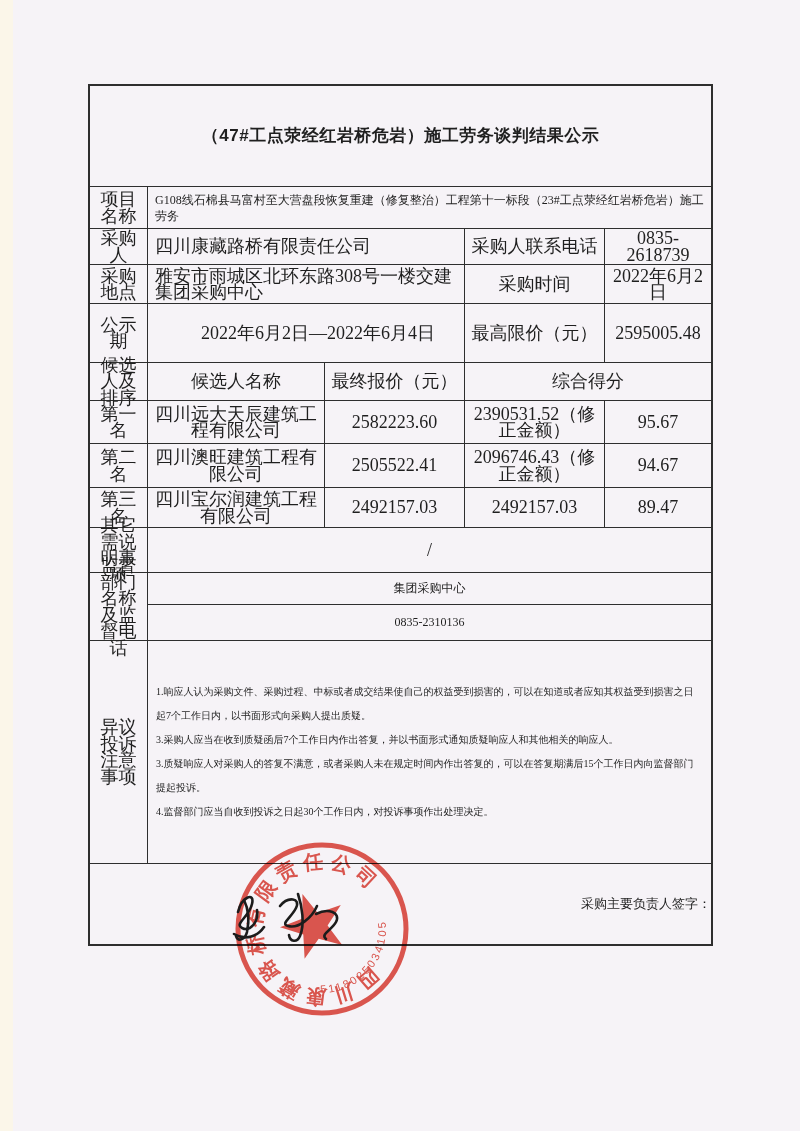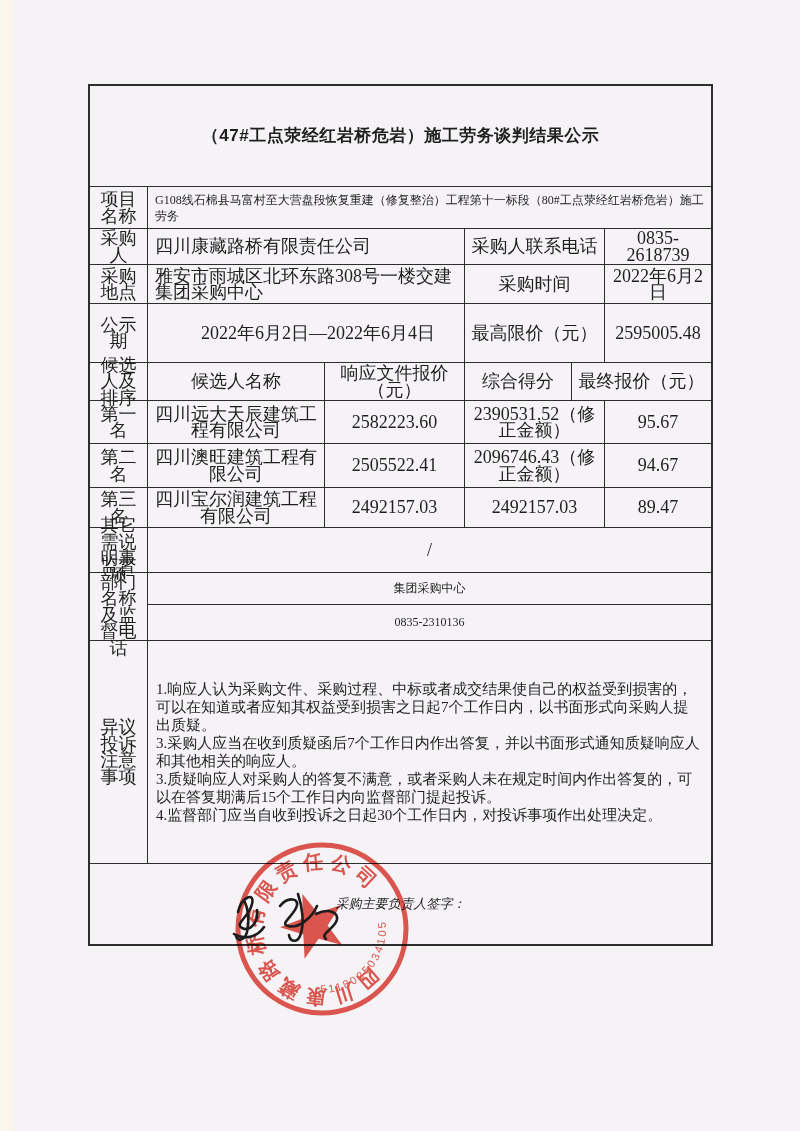--- a/index.html
+++ b/index.html
@@ -33,46 +33,46 @@
     height:100px;flex-direction:column;justify-content:center;align-items:center;
     font-family:"Liberation Sans", sans-serif;font-weight:700;font-size:17px;
     line-height:26px;text-align:center;letter-spacing:0.5px;
   }
   .sup-col{flex:1;display:flex;flex-direction:column;border-left:1.5px solid #2e2e2e;box-sizing:border-box;}
   .sup-sub{display:flex;align-items:center;justify-content:center;font-size:12px;box-sizing:border-box;}
   .sup-sub.second{border-top:1.5px solid #2e2e2e;}
   .notes-cell{
     flex:1;border-left:1.5px solid #2e2e2e;box-sizing:border-box;
     display:flex;flex-direction:column;justify-content:center;
-    font-size:15px;line-height:18px;text-align:left;padding:10px 10px 10px 8px;font-family:Liberation Serif, serif;
+    font-size:10px;line-height:24px;text-align:left;padding:10px 10px 10px 8px;font-family:Liberation Serif, serif;
   }
   .sig-cell{
-    display:flex;align-items:center;justify-content:center;
-    font-size:13px;padding-left:0;box-sizing:border-box;width:100%;font-style:italic;
+    display:flex;align-items:center;justify-content:flex-end;
+    font-size:13px;padding-left:0;box-sizing:border-box;width:100%;
   }
   .stamp-svg{position:absolute;left:222px;top:829px;z-index:3;mix-blend-mode:multiply;opacity:0.88;}
   .sign-svg{position:absolute;left:228px;top:884px;z-index:4;}
   .stamp-company-text{font-family:"Liberation Sans", sans-serif;font-size:20px;font-weight:700;letter-spacing:5.5px;}
   .stamp-number-text{font-family:"Liberation Sans", sans-serif;font-size:11px;letter-spacing:2.5px;}
 </style>
 </head>
 <body>
 
 <div class="page">
   <div class="edge-strip"></div>
 
   <div class="doc-table">
 
     <div class="row first title-row">
       <div>（47#工点荥经红岩桥危岩）施工劳务谈判结果公示</div>
     </div>
 
     <div class="row" style="height:42px">
       <div class="cell cfirst c-label">项目名称</div>
-      <div class="cell c-flex leftalign" style="font-size:12px;line-height:16px">G108线石棉县马富村至大营盘段恢复重建（修复整治）工程第十一标段（80#工点荥经红岩桥危岩）施工劳务</div>
+      <div class="cell c-flex leftalign" style="font-size:12px;line-height:16px">G108线石棉县马富村至大营盘段恢复重建（修复整治）工程第十一标段（23#工点荥经红岩桥危岩）施工劳务</div>
     </div>
 
     <div class="row" style="height:36px">
       <div class="cell cfirst c-label">采购人</div>
       <div class="cell c-infoval leftalign">四川康藏路桥有限责任公司</div>
       <div class="cell c-final">采购人联系电话</div>
       <div class="cell c-flex">0835-2618739</div>
     </div>
 
     <div class="row" style="height:39px">
@@ -85,23 +85,22 @@
     <div class="row" style="height:59px">
       <div class="cell cfirst c-label">公示期</div>
       <div class="cell c-infoval">2022年6月2日—2022年6月4日</div>
       <div class="cell c-final">最高限价（元）</div>
       <div class="cell c-flex">2595005.48</div>
     </div>
 
     <div class="row" style="height:38px">
       <div class="cell cfirst c-label">候选人及排序</div>
       <div class="cell c-name">候选人名称</div>
-      <div class="cell c-doc">响应文件报价（元）</div>
+      <div class="cell c-final">最终报价（元）</div>
       <div class="cell c-flex">综合得分</div>
-      <div class="cell c-final">最终报价（元）</div>
     </div>
 
     <div class="row" style="height:43px">
       <div class="cell cfirst c-label">第一名</div>
       <div class="cell c-name">四川远大天辰建筑工程有限公司</div>
       <div class="cell c-doc">2582223.60</div>
       <div class="cell c-final">2390531.52（修正金额）</div>
       <div class="cell c-flex">95.67</div>
     </div>
 

